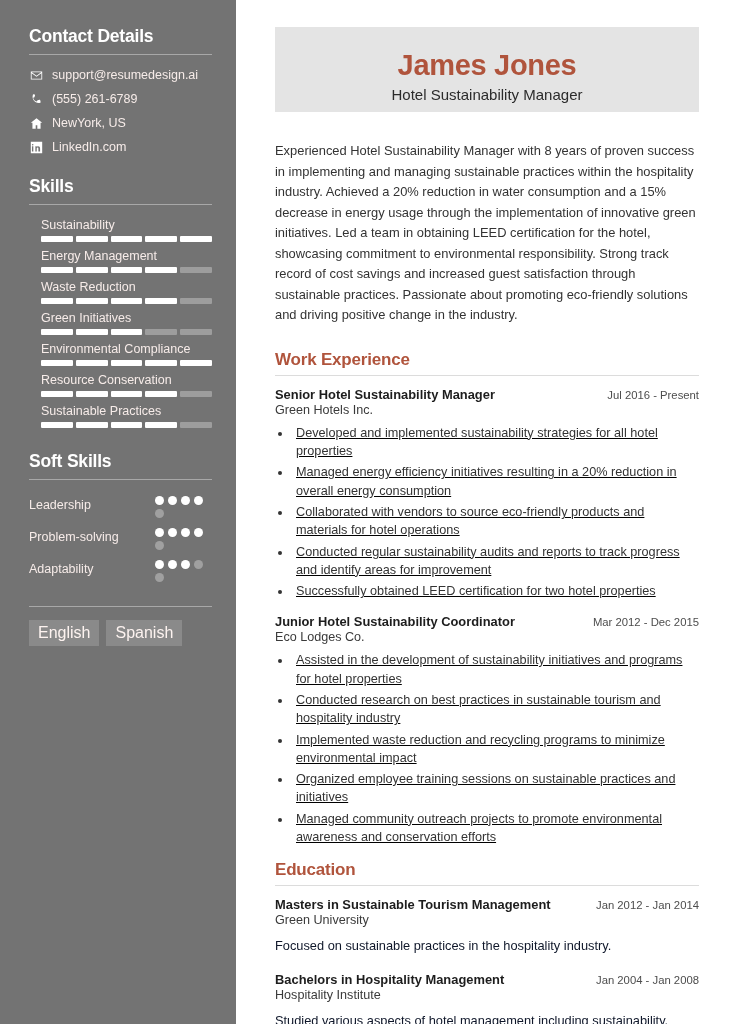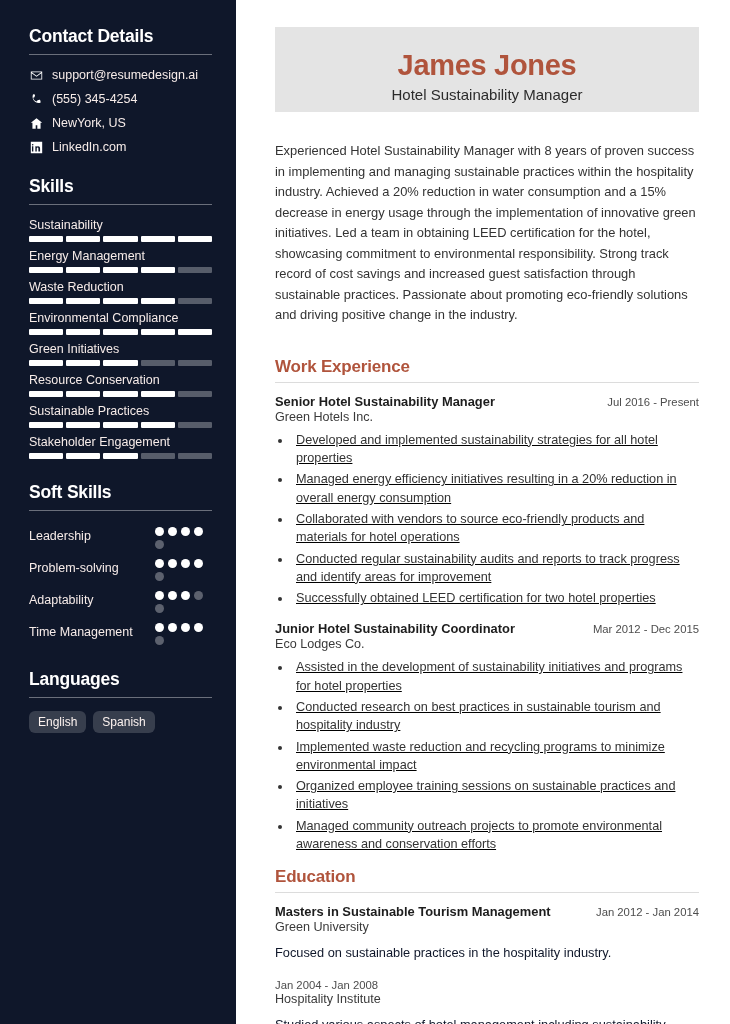--- a/index.html
+++ b/index.html
@@ -8,21 +8,21 @@
     font-family: "Liberation Sans", sans-serif;
     background:#ffffff;
     display:flex;
     overflow:hidden;
   }
 
   
   .sidebar {
     width:236px;
     flex:0 0 236px;
-    background:#0f172a;
+    background:#737373;
     color:#ffffff;
     padding:26px 24px 16px 29px;
   }
   .side-sec { margin-bottom:4px; }
   .side-title {
     font-size:17.5px;
     font-weight:bold;
     letter-spacing:-0.2px;
     color:#ffffff;
     margin-bottom:7px;
@@ -43,21 +43,21 @@
     color:#f7ece9;
   }
   .contact-row .ico {
     width:14px; height:14px;
     flex:0 0 14px;
     display:flex; align-items:center; justify-content:center;
   }
   .contact-row .ico svg { width:13px; height:13px; fill:#ffffff; }
 
   
-  .skill-block { margin-bottom:7px; }
+  .skill-block { margin-bottom:7px;margin-left:12px; }
   .skill-name {
     font-size:12.5px;
     color:#f7ece9;
     margin-bottom:4px;
   }
   .bar {
     display:flex;
     gap:3px;
     height:6px;
   }
@@ -89,23 +89,23 @@
     border-radius:50%;
     background:rgba(255,255,255,0.32);
   }
   .dot.on { background:#ffffff; }
 
   
   .lang-wrap { display:flex; flex-wrap:wrap; gap:7px; }
   .lang-chip {
     background:rgba(255,255,255,0.17);
     color:#fdf3f0;
-    font-size:12px;
+    font-size:16px;
     padding:4px 9px;
-    border-radius:6px;
+    border-radius:0;
   }
 
   
   .main {
     flex:1 1 auto;
     background:#ffffff;
     padding:27px 31px 0 39px;
     overflow:hidden;
   }
   .hero {
@@ -124,21 +124,21 @@
   .hero-role {
     font-size:15px;
     color:#2b2b2b;
     margin-top:4px;
   }
   .summary {
     font-size:12.9px;
     line-height:1.59;
     color:#333333;
     text-align:left;
-    margin-bottom:31px;
+    margin-bottom:24px;
   }
   .sec-head {
     font-size:17px;
     font-weight:bold;
     color:#b0543c;
     letter-spacing:-0.2px;
     margin-bottom:5px;
   }
   .sec-rule {
     height:1px;
@@ -204,21 +204,21 @@
             </svg>
           </span>
           <span>support@resumedesign.ai</span>
         </div>
         <div class="contact-row">
           <span class="ico">
             <svg viewBox="0 0 16 16">
               <path d="M3.4 1.3l2.3.6c.4.1.6.5.5.9L5.6 5c-.1.3-.3.5-.6.6l-1.2.3c.5 2.3 2.3 4.1 4.6 4.7l.4-1.2c.1-.3.3-.5.6-.6l2.2-.6c.4-.1.8.1.9.5l.6 2.3c.1.4-.1.8-.5.9-5.6 1.5-10.6-3.5-9.2-9.1.1-.4.5-.6.9-.5z"></path>
             </svg>
           </span>
-          <span>(555) 345-4254</span>
+          <span>(555) 261-6789</span>
         </div>
         <div class="contact-row">
           <span class="ico">
             <svg viewBox="0 0 16 16">
               <path d="M8 1.4L1 7.2h2v7.4h4V10h2v4.6h4V7.2h2L8 1.4z"></path>
             </svg>
           </span>
           <span>NewYork, US</span>
         </div>
         <div class="contact-row">
@@ -260,66 +260,56 @@
           <div class="skill-name">Waste Reduction</div>
           <div class="bar">
             <span class="seg on"></span>
             <span class="seg on"></span>
             <span class="seg on"></span>
             <span class="seg on"></span>
             <span class="seg"></span>
           </div>
         </div>
         <div class="skill-block">
+          <div class="skill-name">Green Initiatives</div>
+          <div class="bar">
+            <span class="seg on"></span>
+            <span class="seg on"></span>
+            <span class="seg on"></span>
+            <span class="seg"></span>
+            <span class="seg"></span>
+          </div>
+        </div>
+        <div class="skill-block">
           <div class="skill-name">Environmental Compliance</div>
           <div class="bar">
             <span class="seg on"></span>
             <span class="seg on"></span>
             <span class="seg on"></span>
             <span class="seg on"></span>
             <span class="seg on"></span>
           </div>
         </div>
         <div class="skill-block">
-          <div class="skill-name">Green Initiatives</div>
-          <div class="bar">
-            <span class="seg on"></span>
-            <span class="seg on"></span>
-            <span class="seg on"></span>
-            <span class="seg"></span>
-            <span class="seg"></span>
-          </div>
-        </div>
-        <div class="skill-block">
           <div class="skill-name">Resource Conservation</div>
           <div class="bar">
             <span class="seg on"></span>
             <span class="seg on"></span>
             <span class="seg on"></span>
             <span class="seg on"></span>
             <span class="seg"></span>
           </div>
         </div>
         <div class="skill-block">
           <div class="skill-name">Sustainable Practices</div>
           <div class="bar">
             <span class="seg on"></span>
             <span class="seg on"></span>
             <span class="seg on"></span>
             <span class="seg on"></span>
-            <span class="seg"></span>
-          </div>
-        </div>
-        <div class="skill-block">
-          <div class="skill-name">Stakeholder Engagement</div>
-          <div class="bar">
-            <span class="seg on"></span>
-            <span class="seg on"></span>
-            <span class="seg on"></span>
-            <span class="seg"></span>
             <span class="seg"></span>
           </div>
         </div>
       </div>
   </section>
 
   <section class="side-sec" style="margin-top:23px;">
     <div class="side-title">Soft Skills</div>
     <div class="side-rule"></div>
     <div id="soft-list">
@@ -346,35 +336,24 @@
         <div class="soft-row">
           <div class="soft-name">Adaptability</div>
           <div class="dots">
             <span class="dot on"></span>
             <span class="dot on"></span>
             <span class="dot on"></span>
             <span class="dot"></span>
             <span class="dot"></span>
           </div>
         </div>
-        <div class="soft-row">
-          <div class="soft-name">Time Management</div>
-          <div class="dots">
-            <span class="dot on"></span>
-            <span class="dot on"></span>
-            <span class="dot on"></span>
-            <span class="dot on"></span>
-            <span class="dot"></span>
-          </div>
-        </div>
       </div>
   </section>
 
   <section class="side-sec" style="margin-top:24px;">
-    <div class="side-title">Languages</div>
     <div class="side-rule"></div>
     <div class="lang-wrap" id="lang-list">
         <span class="lang-chip">English</span>
         <span class="lang-chip">Spanish</span>
       </div>
   </section>
 
 </aside>
 
 <main class="main">
@@ -428,20 +407,21 @@
         <div class="edu-entry">
           <div class="entry-top">
             <div class="entry-title">Masters in Sustainable Tourism Management</div>
             <div class="entry-date">Jan 2012 - Jan 2014</div>
           </div>
           <div class="entry-org">Green University</div>
           <div class="entry-desc">Focused on sustainable practices in the hospitality industry.</div>
         </div>
         <div class="edu-entry">
           <div class="entry-top">
+            <div class="entry-title">Bachelors in Hospitality Management</div>
             <div class="entry-date">Jan 2004 - Jan 2008</div>
           </div>
           <div class="entry-org">Hospitality Institute</div>
           <div class="entry-desc">Studied various aspects of hotel management including sustainability.</div>
         </div>
       </div>
   </section>
 
 </main>
 

